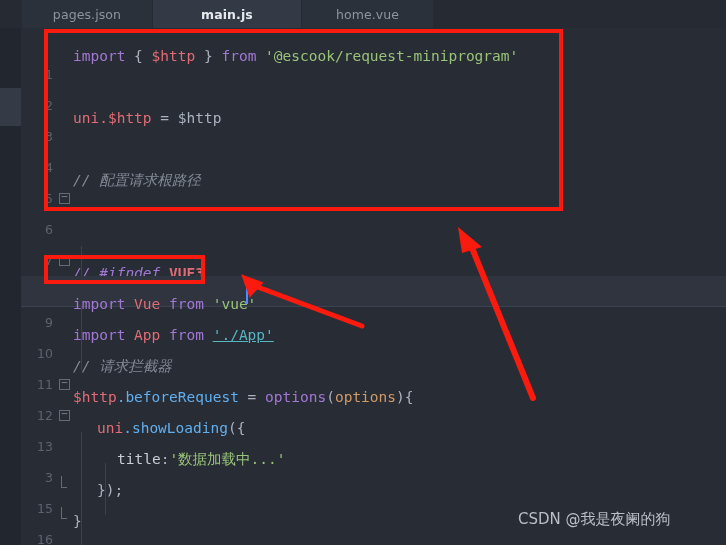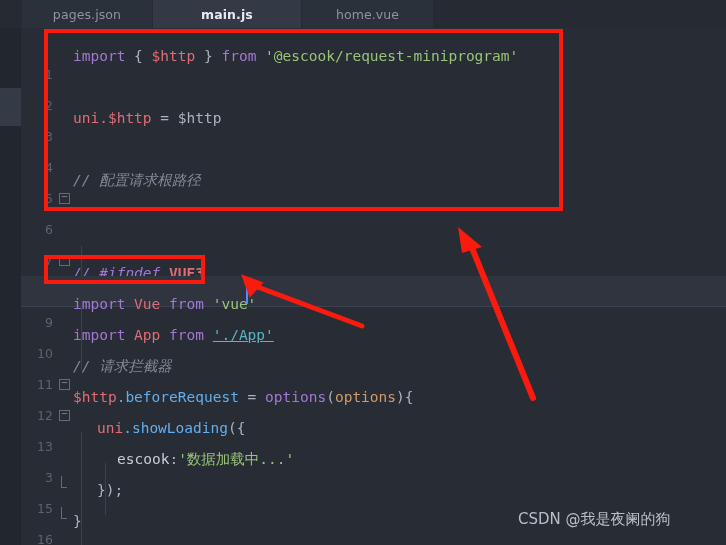--- a/index.html
+++ b/index.html
@@ -303,21 +303,21 @@
       </div>
 
       <div class="line" style="top:372px">
         <span class="lnum">13</span>
         <span class="fold dash"></span>
         <span class="code" style="left:76px"><span class="var">uni</span><span class="prop">.showLoading</span><span class="punc">({</span></span>
       </div>
 
       <div class="line" style="top:403px">
         <span class="lnum">3</span>
-        <span class="code" style="left:96px"><span class="key">escook</span><span class="punc">:</span><span class="str">'数据加载中...'</span></span>
+        <span class="code" style="left:96px"><span class="key">title</span><span class="punc">:</span><span class="str">'数据加载中...'</span></span>
       </div>
 
       <div class="line" style="top:434px">
         <span class="lnum">15</span>
         <span class="fold bracket" style="top:14px;height:12px"></span>
         <span class="code punc" style="left:76px">});</span>
       </div>
 
       <div class="line" style="top:465px">
         <span class="lnum">16</span>

